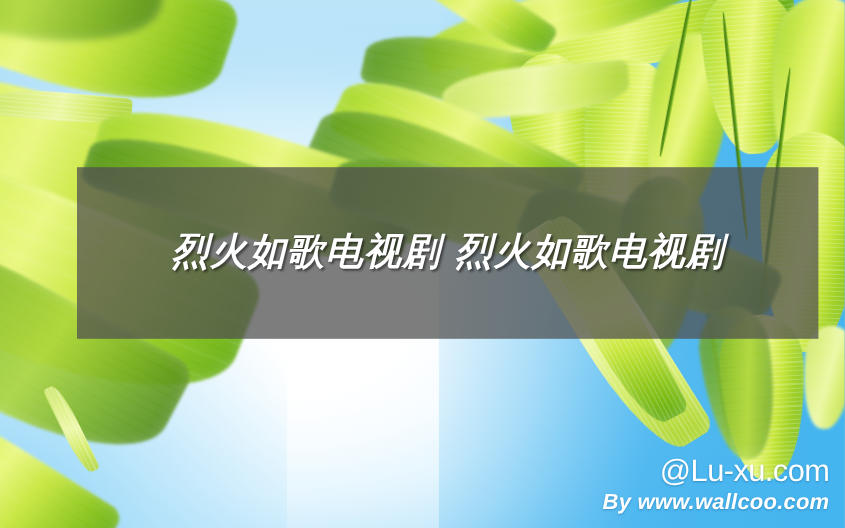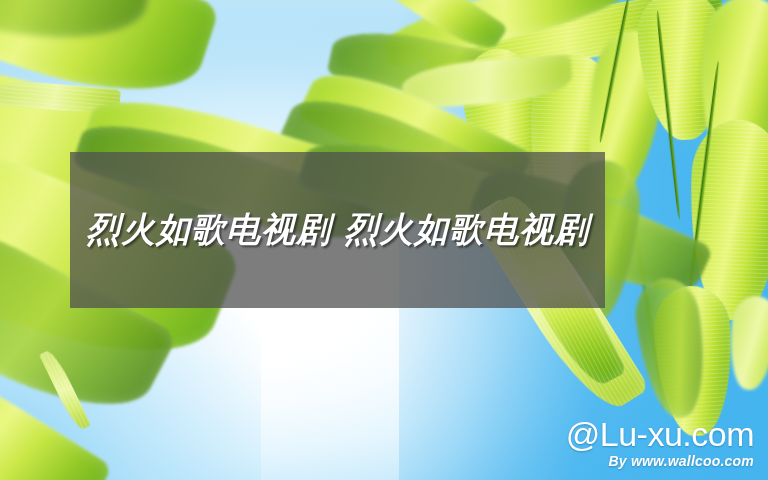--- a/index.html
+++ b/index.html
@@ -98,21 +98,21 @@
 
   .blur-s { filter: blur(0.6px); }
   .blur-m { filter: blur(1.6px); }
   .blur-l { filter: blur(3.4px); }
 
   
   #banner {
     position: absolute;
     left: 70px;
     top: 152px;
-    width: 535px;
+    width: 674px;
     height: 156px;
     background: rgba(80, 80, 80, 0.74);
     display: flex;
     flex-direction: column;
     justify-content: center;
     align-items: center;
     gap: 4px;
   }
   .title-line {
     color: #ffffff;
@@ -131,29 +131,29 @@
   
   #watermark {
     position: absolute;
     right: 14px;
     bottom: 8px;
     text-align: right;
     user-select: none;
   }
   #watermark .wm-main {
     color: #ffffff;
-    font-size: 34px;
+    font-size: 28px;
     font-weight: 400;
     letter-spacing: -0.5px;
     line-height: 1;
     text-shadow: 0 1px 2px rgba(0,60,110,0.35);
   }
   #watermark .wm-sub {
     color: #ffffff;
-    font-size: 14px;
+    font-size: 20px;
     font-style: italic;
     font-weight: 700;
     letter-spacing: 0.2px;
     line-height: 1.5;
     text-shadow: 0 1px 2px rgba(0,60,110,0.35);
   }
 </style>
 </head>
 <body>
 

